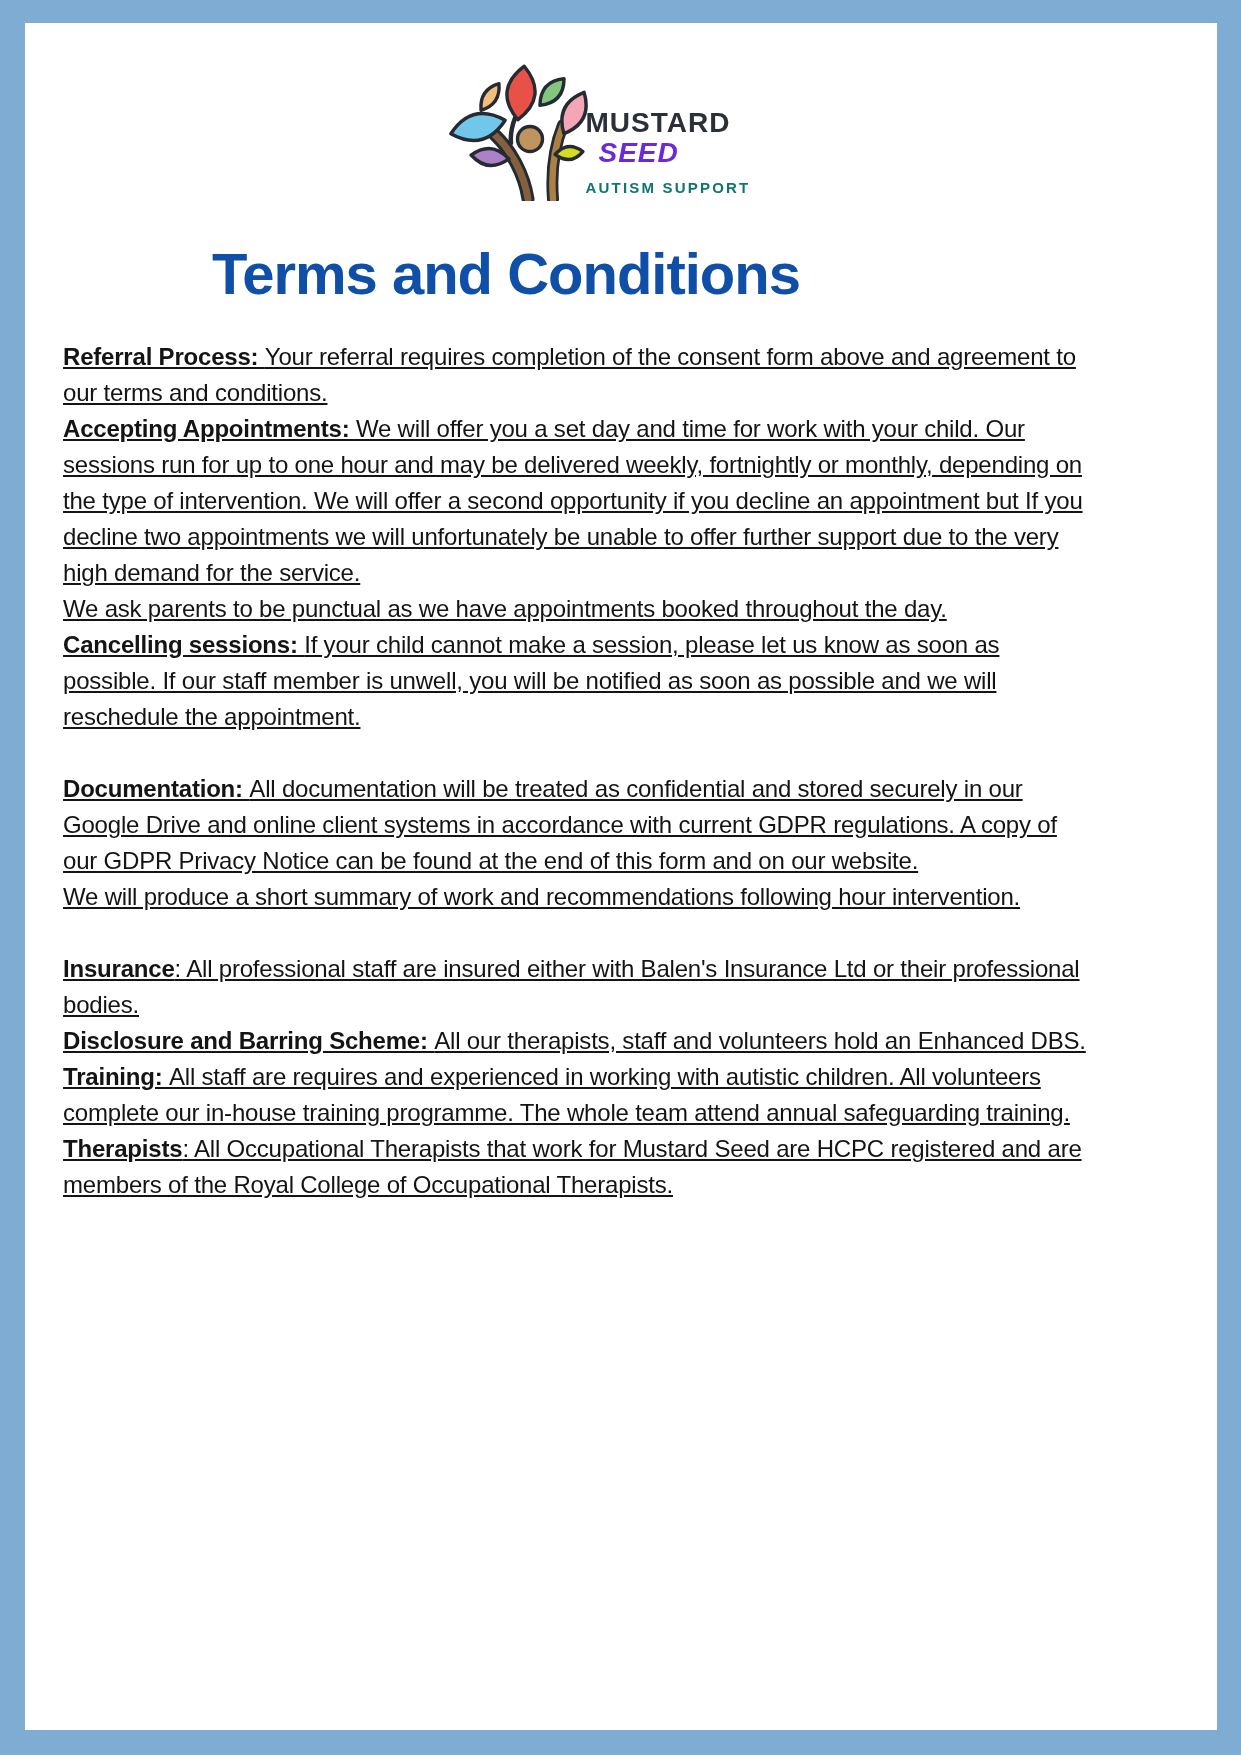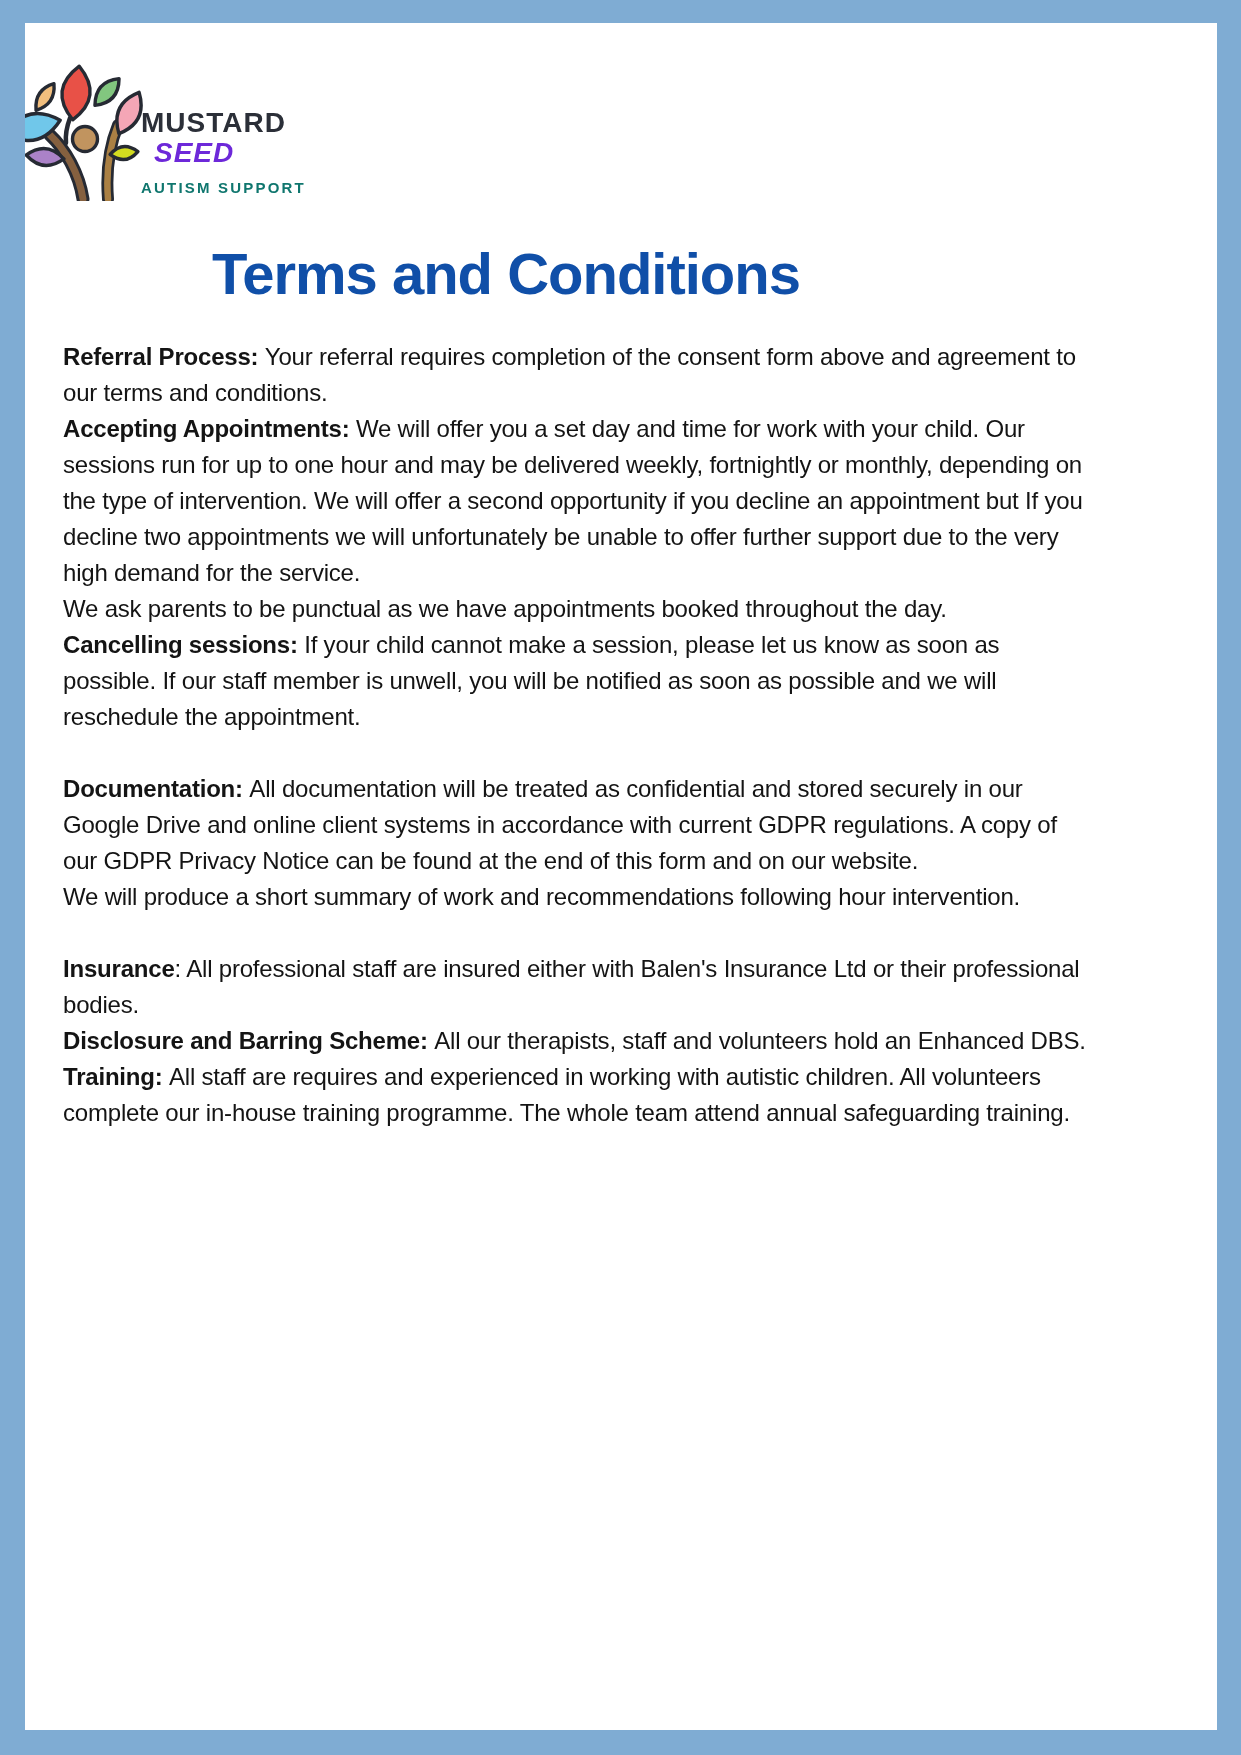--- a/index.html
+++ b/index.html
@@ -15,20 +15,21 @@
   }
   .sheet {
     width: 100%; height: 100%;
     background: #ffffff;
     box-sizing: border-box;
     overflow: hidden;
   }
   
   .logo-row {
     display: flex;
+    justify-content: center;
     align-items: flex-start;
     margin-top: 38px;
     transform: translateX(-22px);
   }
   .logo-tree { width: 140px; height: 140px; flex: 0 0 auto; }
   .wordmark { margin-left: -2px; padding-top: 47px; }
   .brand-line {
     font-size: 28px; line-height: 30px;
     font-weight: 800; letter-spacing: 1px;
   }
@@ -46,20 +47,21 @@
     font-size: 58px; line-height: 62px;
     font-weight: 700; letter-spacing: -1px;
   }
   
   .terms-body {
     margin: 34px 0 0 38px;
     width: 1030px;
     font-size: 24px;
     line-height: 36px;
     letter-spacing: -0.2px;
+    text-decoration: underline;
   }
   .terms-body p { margin: 0; }
   .terms-body p.gap { margin-top: 36px; }
   .terms-body strong { font-weight: 700; }
 </style>
 </head>
 <body>
 
 <div class="frame" style="background-color: rgb(127, 172, 211);">
   <div class="sheet" style="background-color: rgb(255, 255, 255);">
@@ -99,16 +101,17 @@
     <div class="terms-body" style="color: rgb(20, 20, 20);">
         <p class=""><strong>Referral Process: </strong><span>Your referral requires completion of the consent form above and agreement to our terms and conditions.</span></p>
         <p class=""><strong>Accepting Appointments: </strong><span>We will offer you a set day and time for work with your child. Our sessions run for up to one hour and may be delivered weekly, fortnightly or monthly, depending on the type of intervention. We will offer a second opportunity if you decline an appointment but If you decline two appointments we will unfortunately be unable to offer further support due to the very high demand for the service.</span></p>
         <p class=""><span>We ask parents to be punctual as we have appointments booked throughout the day.</span></p>
         <p class=""><strong>Cancelling sessions: </strong><span>If your child cannot make a session, please let us know as soon as possible. If our staff member is unwell, you will be notified as soon as possible and we will reschedule the appointment.</span></p>
         <p class="gap"><strong>Documentation: </strong><span>All documentation will be treated as confidential and stored securely in our Google Drive and online client systems in accordance with current GDPR regulations. A copy of our GDPR Privacy Notice can be found at the end of this form and on our website.</span></p>
         <p class=""><span>We will produce a short summary of work and recommendations following hour intervention.</span></p>
         <p class="gap"><strong>Insurance</strong><span>: All professional staff are insured either with Balen's Insurance Ltd or their professional bodies.</span></p>
         <p class=""><strong>Disclosure and Barring Scheme: </strong><span>All our therapists, staff and volunteers hold an Enhanced DBS.</span></p>
         <p class=""><strong>Training: </strong><span>All staff are requires and experienced in working with autistic children. All volunteers complete our in-house training programme. The whole team attend annual safeguarding training.</span></p>
+        <p class=""><strong>Therapists</strong><span>: All Occupational Therapists that work for Mustard Seed are HCPC registered and are members of the Royal College of Occupational Therapists.</span></p>
       </div>
 
   </div>
 </div>
 
 </body></html>

